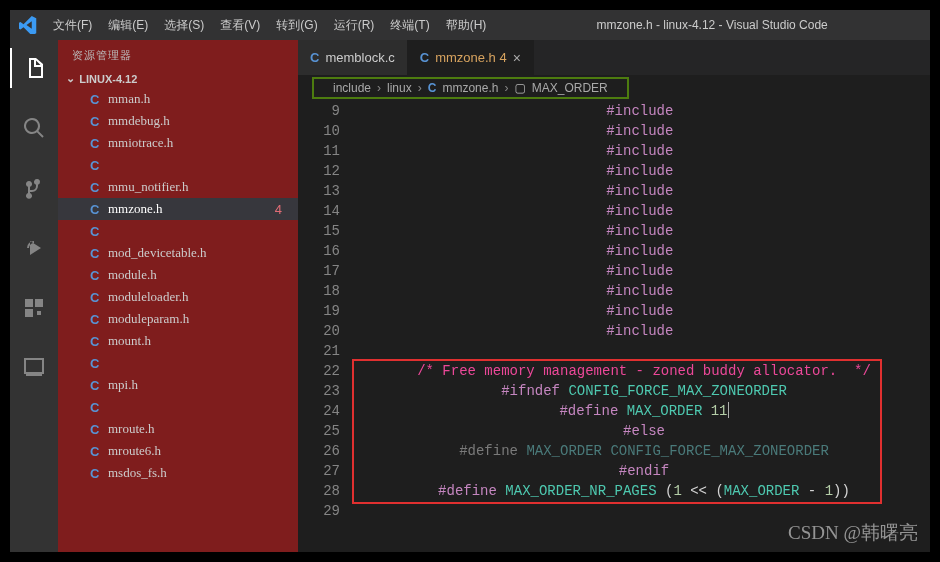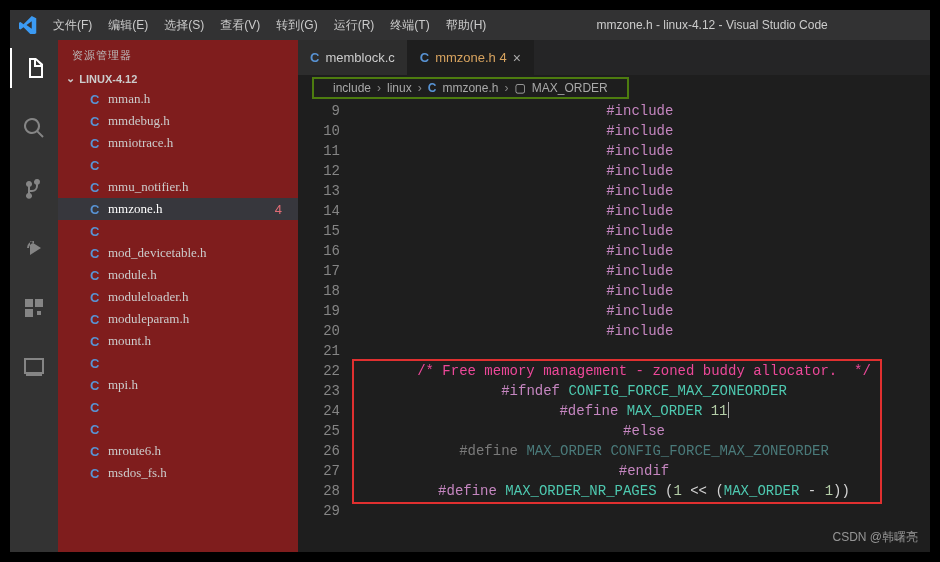--- a/index.html
+++ b/index.html
@@ -46,21 +46,21 @@
   .gutter { width:60px; text-align:right; color:#858585; padding-right:18px; user-select:none;}
   .code { flex:1; white-space:pre; position:relative;text-align:center;}
   .hl-dir { color:#c586c0;}
   .hl-str { color:#ce9178;}
   .hl-com { color:#ec4899;}
   .hl-mac { color:#4ec9b0;}
   .hl-num { color:#b5cea8;}
   .hl-op { color:#d4d4d4;}
   .wavy { text-decoration: underline wavy #f14c4c; text-decoration-skip-ink: none;}
   .codebox { position:absolute; border:2px solid #e03030; pointer-events:none;}
-  .watermark { position:absolute; right:22px; bottom:16px; color:#c7c7c7; font-size:12px; opacity:.7; font-family: Liberation Sans, sans-serif;}
+  .watermark { position:absolute; right:22px; bottom:16px; color:#c7c7c7; font-size:19px; opacity:.7; font-family: Liberation Serif, serif;}
   svg { display:block;}
   .cursor { display:inline-block; width:1px; height:16px; background:#aeafad; vertical-align:middle; margin-bottom:2px;}
 </style>
 </head>
 <body>
 
 <div class="frame">
   <div class="titlebar">
     <div class="logo">
       <svg width="18" height="18" viewBox="0 0 24 24">
@@ -173,20 +173,21 @@
           </div>
           <div class="file-item">
             <span class="ico">C</span>
             <span class="nm">mpi.h</span>
           </div>
           <div class="file-item">
             <span class="ico">C</span>
           </div>
           <div class="file-item">
             <span class="ico">C</span>
+            <span class="nm">mroute.h</span>
           </div>
           <div class="file-item">
             <span class="ico">C</span>
             <span class="nm">mroute6.h</span>
           </div>
           <div class="file-item">
             <span class="ico">C</span>
             <span class="nm">msdos_fs.h</span>
           </div>
         </div>

